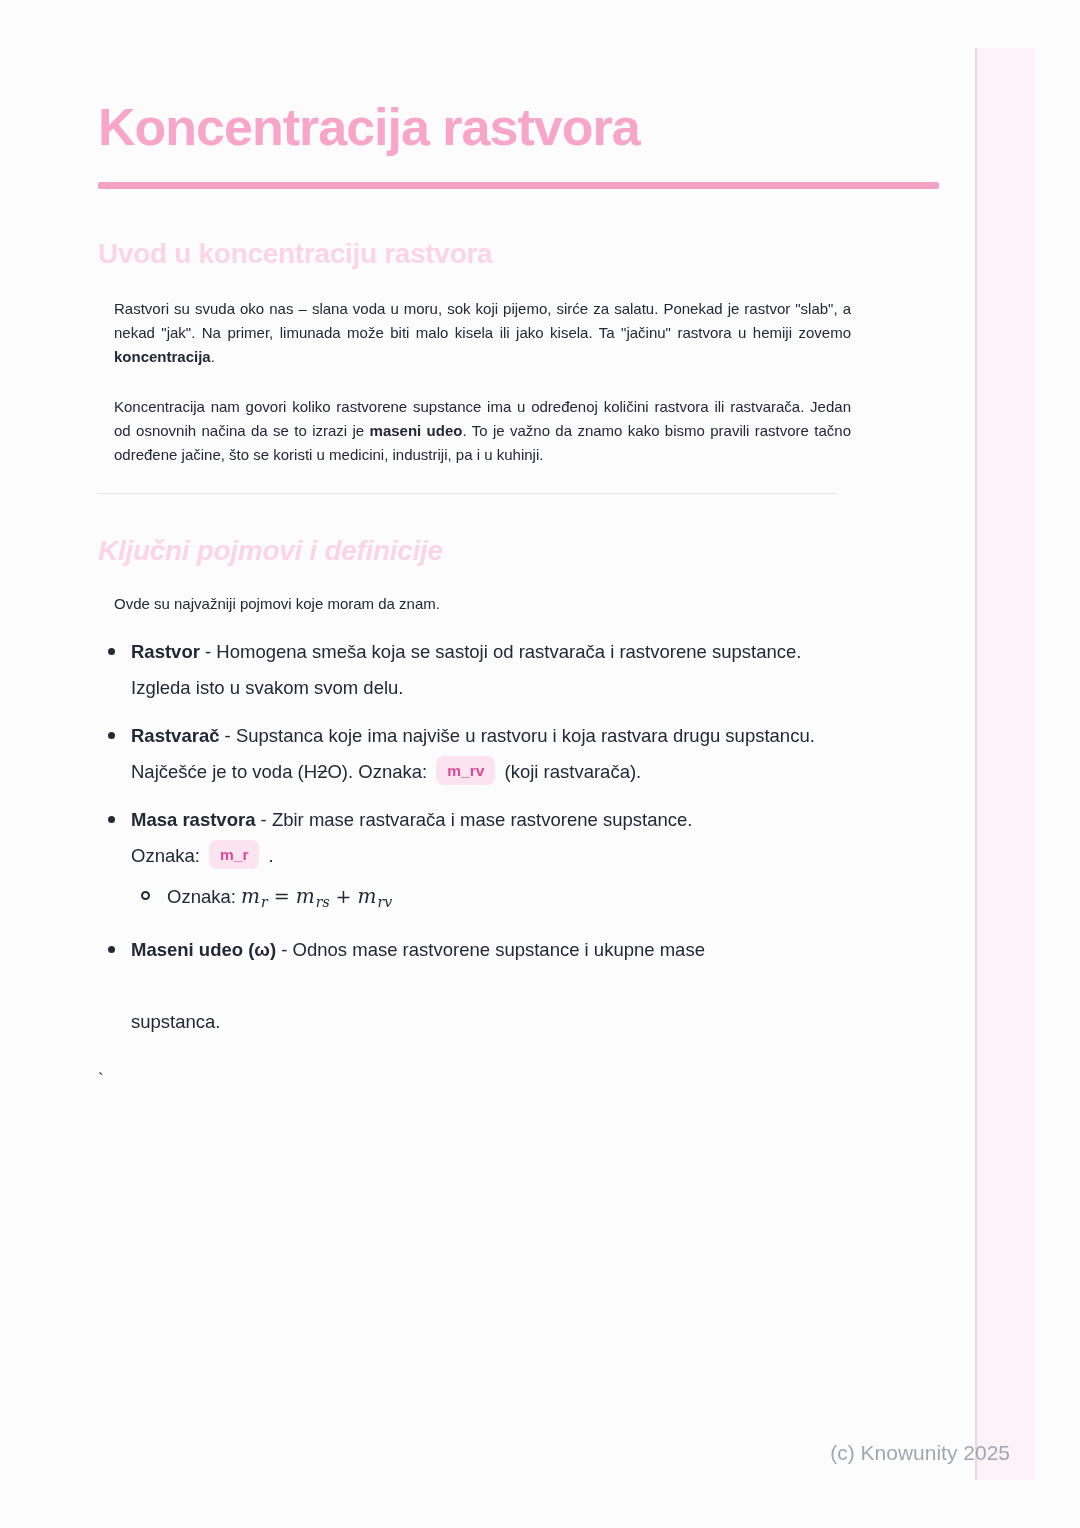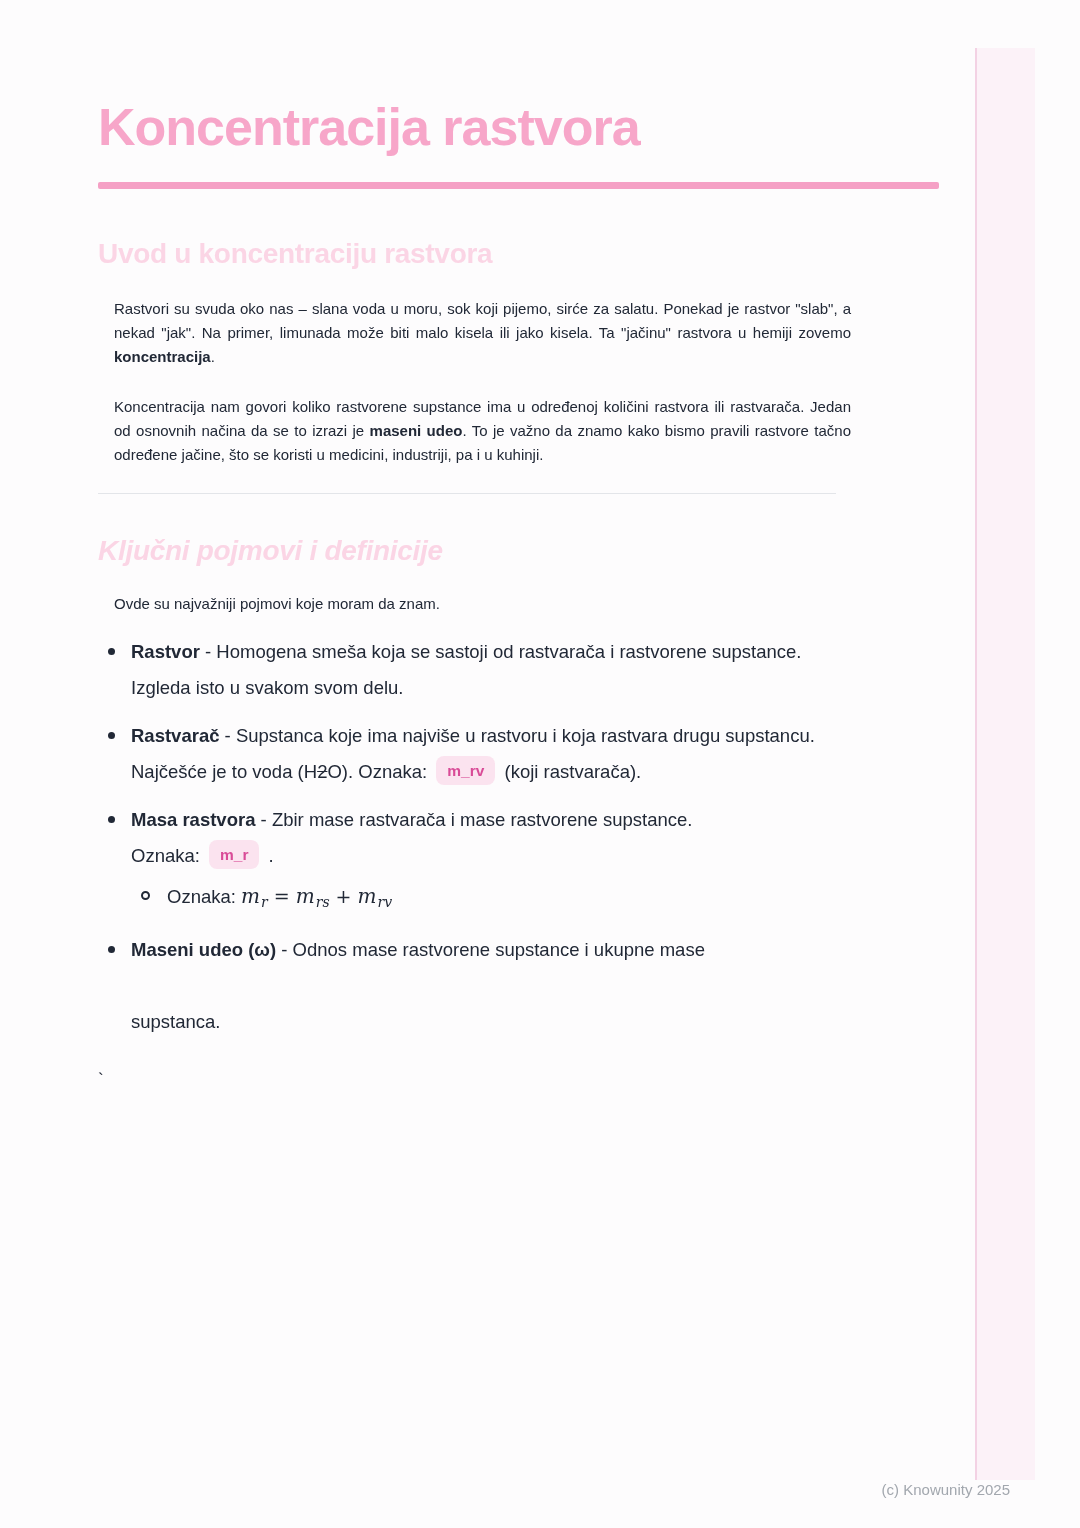--- a/index.html
+++ b/index.html
@@ -81,21 +81,21 @@
   }
   .seg-mi{font-family:"DejaVu Serif",serif;font-style:italic;font-size:20px;}
   .seg-msub{
     font-family:"DejaVu Serif",serif;font-style:italic;
     font-size:14px;vertical-align:-4px;margin-left:1px;
   }
   .seg-mo{font-family:"DejaVu Serif",serif;font-size:19px;}
   .stray{margin-top:30px;font-size:17px;line-height:20px;}
   .footer-credit{
     position:absolute;top:1441px;right:70px;z-index:3;
-    font-size:15px;color:var(--footer-gray);margin-top:40px;
+    font-size:21px;color:var(--footer-gray);
   }
 </style>
 </head>
 <body style="--accent-pink: #f7a6c9; --rule-pink: #f5a0c5; --heading-pink: #fbd5e5; --code-pink: #d94b97; --code-bg: #fbe3ef; --text: #212836; --footer-gray: #a2a7ae; --strip-bg: #fcf2f8; --strip-border: #f3d2e4; --divider: #e3e5e9; --page-bg: #fdfcfd;">
 
 <div class="side-strip"></div>
 
 <main class="doc">
 
   <h1>

